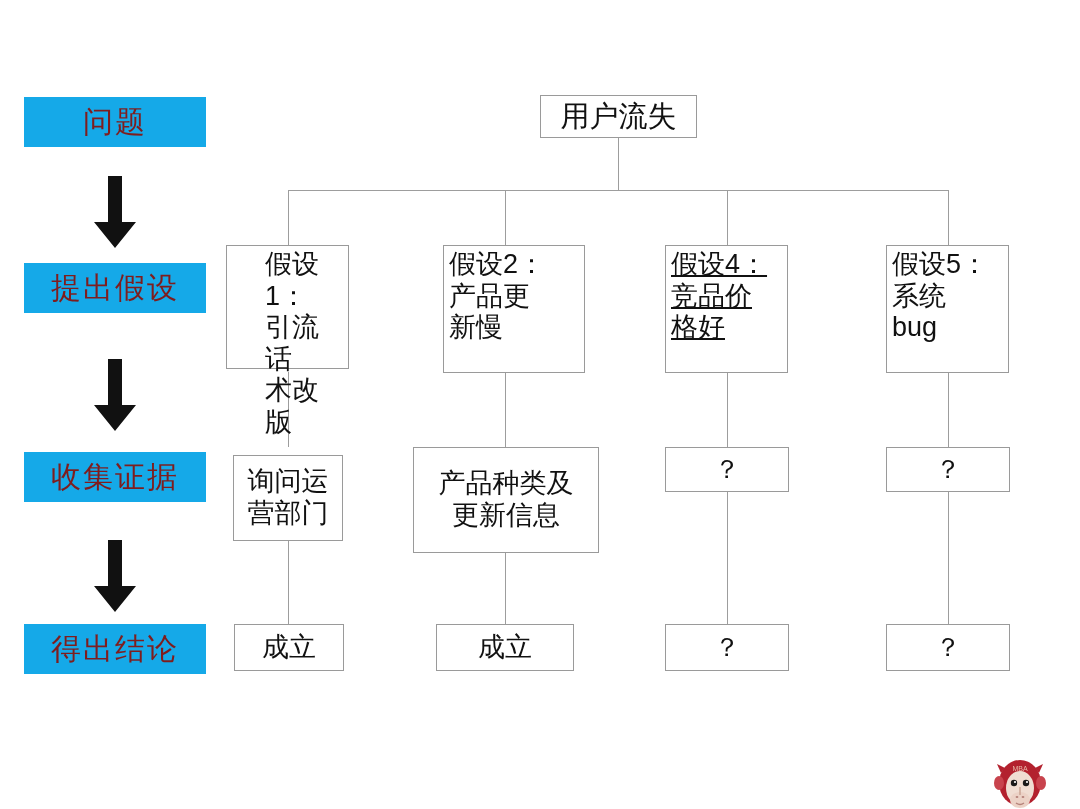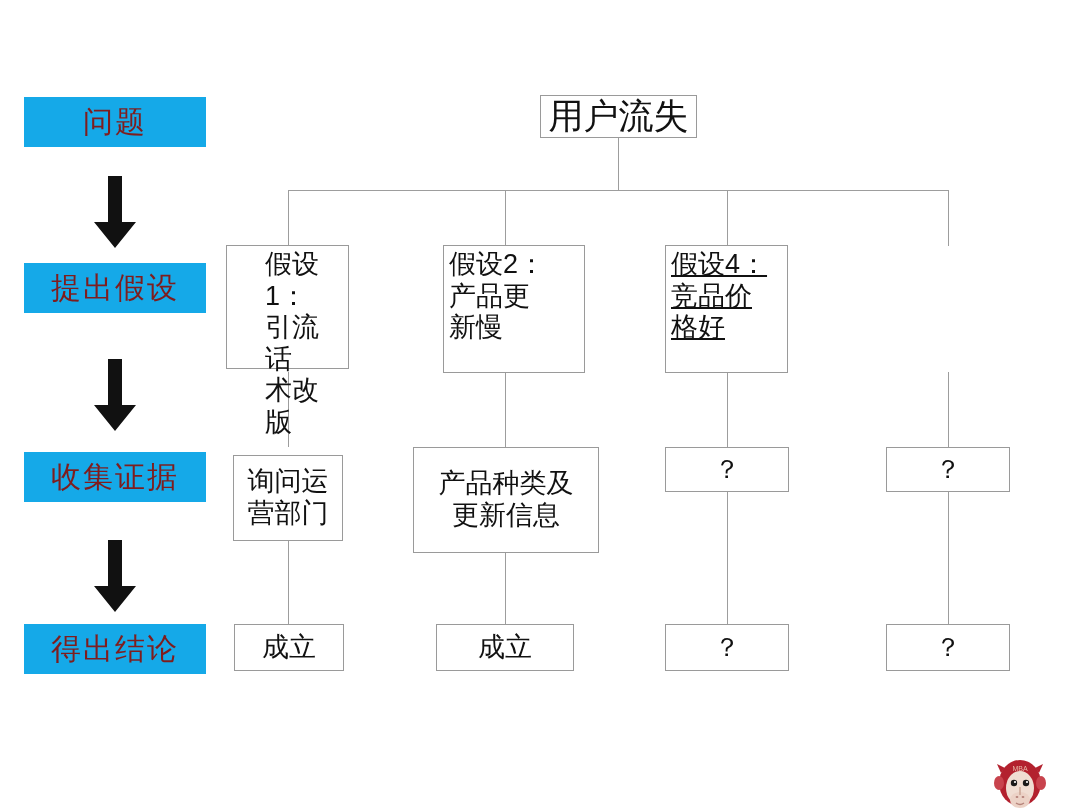--- a/index.html
+++ b/index.html
@@ -46,21 +46,21 @@
     background: #ffffff;
     border: 1px solid #9a9a9a;
     color: #111111;
     font-size: 27px;
     line-height: 1.17;
     padding: 3px 4px 4px 5px;
     white-space: pre-line;
     z-index: 3;
   }
   .node.root {
-    font-size: 35px;
+    font-size: 29px;
     display: flex;
     align-items: center;
     justify-content: center;
     padding: 0;
   }
   .node.left-text {
     text-align: left;
   }
   .node.center-text {
     text-align: center;
@@ -155,20 +155,23 @@
 
   <div class="node left-text" style="left:226px; top:245px; width:123px; height:124px;padding-left:38px;">假设1：
 引流话
 术改版</div>
   <div class="node left-text" style="left:443px; top:245px; width:142px; height:128px;">假设2：
 产品更
 新慢</div>
   <div class="node left-text" style="left:665px; top:245px; width:123px; height:128px;text-decoration:underline;">假设4：
 竞品价
 格好</div>
+  <div class="node left-text" style="left:886px; top:245px; width:123px; height:128px;">假设5：
+系统
+bug</div>
 
   <div class="node center-text" style="left:233px; top:455px; width:110px; height:86px;">询问运
 营部门</div>
   <div class="node center-text" style="left:413px; top:447px; width:186px; height:106px;">产品种类及
 更新信息</div>
   <div class="node qmark" style="left:665px; top:447px; width:124px; height:45px;">？</div>
   <div class="node qmark" style="left:886px; top:447px; width:124px; height:45px;">？</div>
 
   <div class="node center-text" style="left:234px; top:624px; width:110px; height:47px;">成立</div>
   <div class="node center-text" style="left:436px; top:624px; width:138px; height:47px;">成立</div>

